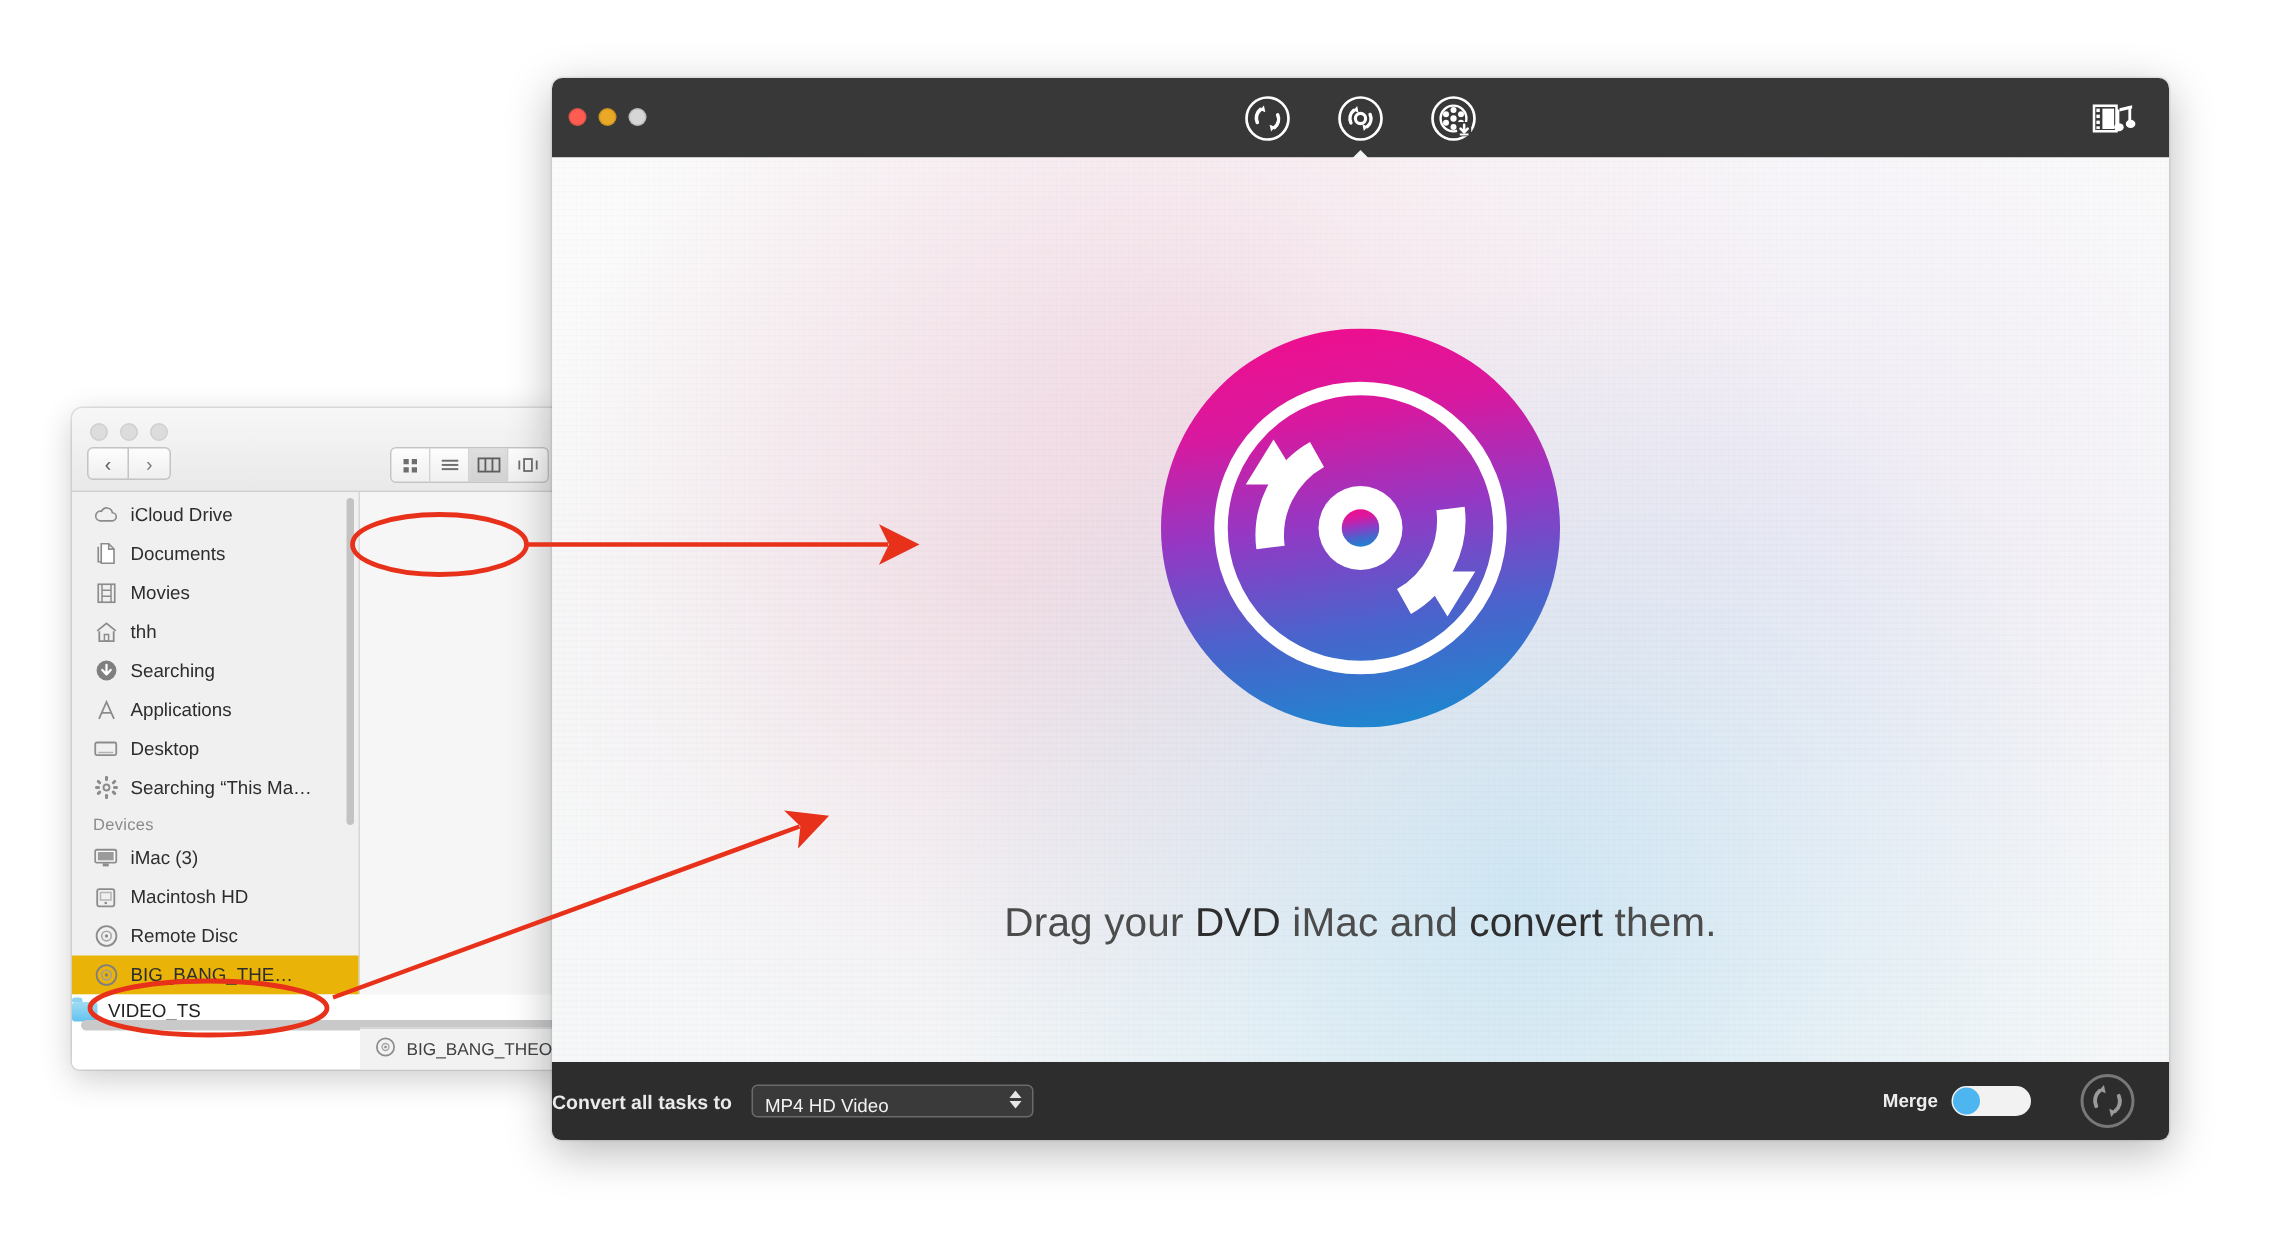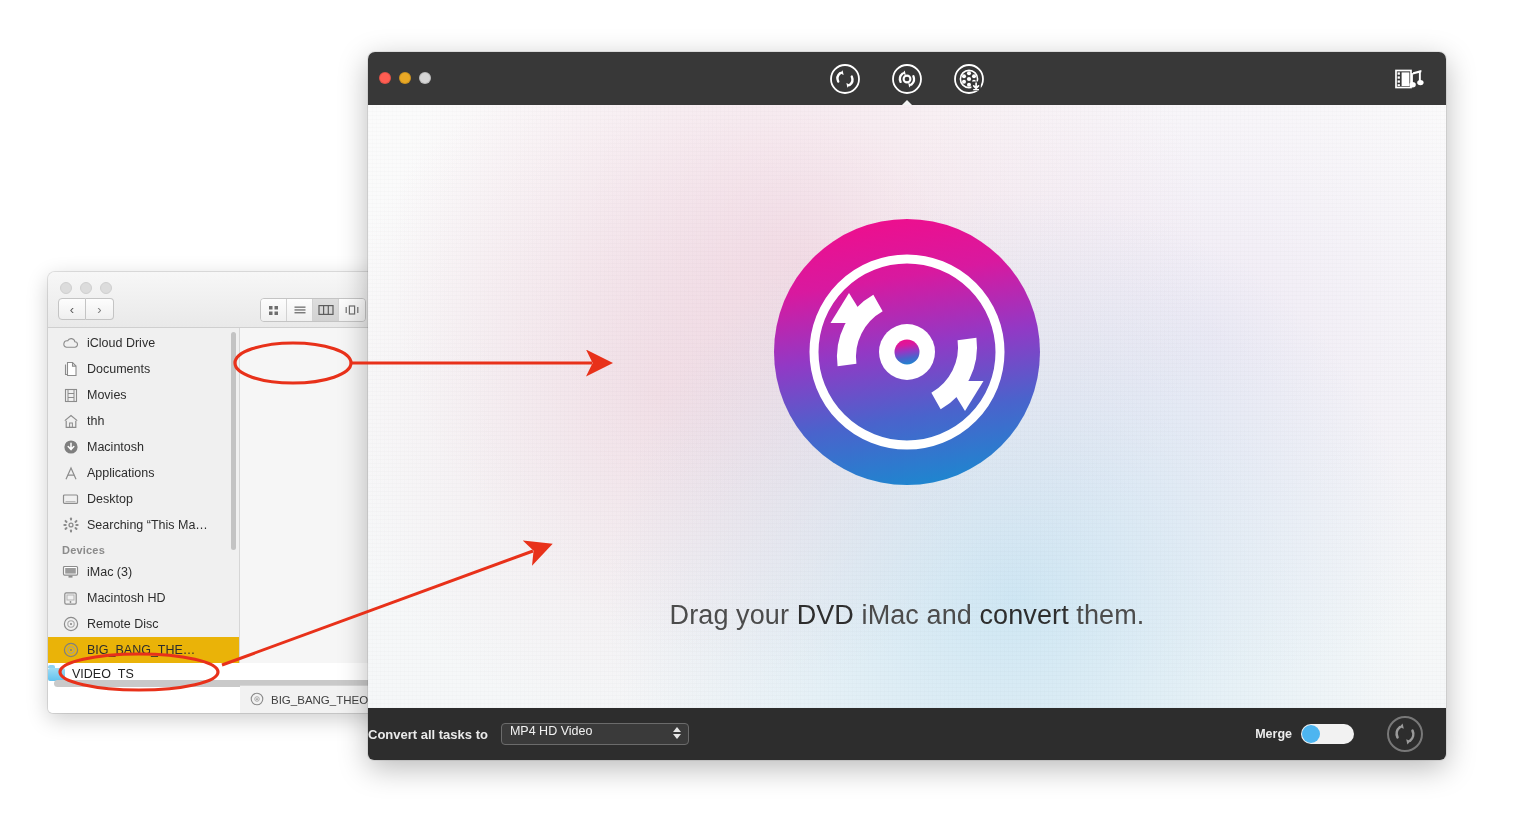--- a/index.html
+++ b/index.html
@@ -44,21 +44,21 @@
   .viewbtn.sel { background:linear-gradient(#dedede,#d2d2d2); }
   .vb-ico { display:block; }
 
   #finder-body { position:absolute; top:56px; left:0; right:0; bottom:0; display:flex;flex-direction:column; }
 
   #sidebar {
     position:relative; width:192px; background:#f0f0f0;
     border-right:1px solid #d6d6d6; padding-top:2px;
     font-size:12.5px; color:#333;
   }
-  .sb-group { font-size:11px; font-weight:bold; color:#8b8b8b; padding:6px 0 3px 14px; letter-spacing:0.2px; }
+  .sb-group { font-size:11px; font-weight:normal; color:#8b8b8b; padding:6px 0 3px 14px; letter-spacing:0.2px; }
   .sb-item { height:26px; display:flex; align-items:center; gap:8px; padding-left:14px; color:#2d2d2d; font-size:12.5px; white-space:nowrap; }
   .sb-item.sel { background:#eab308; }
   .sb-ico { width:17px; height:17px; flex:0 0 17px; display:flex; align-items:center; justify-content:center; }
   #sb-scroll { position:absolute; right:3px; top:4px; width:5px; height:218px; border-radius:3px; background:#c3c3c3; }
   #sb-shared { position:absolute; left:0; bottom:0; width:100%; background:#f0f0f0; padding-bottom:6px; }
 
   #filelist { position:relative; flex:1; background:#ffffff; }
   .file-row { height:22px; display:flex; align-items:center; gap:7px; font-size:12.5px; color:#222; }
   .folder-ico {
     width:17px; height:13px; border-radius:2px 2px 2px 2px; flex:0 0 17px;
@@ -132,21 +132,21 @@
   #drop-text b { font-weight:normal; color:#2e2e2e; }
 
   #app-footer {
     position:absolute; left:0; right:0; bottom:0; height:52px;
     background:#2d2d2d; display:flex; align-items:center;
   }
   #conv-label { color:#eaeaea; font-size:13px; font-weight:bold; }
   #conv-select {
     margin-left:13px; width:188px; height:22px; border-radius:4px;
     background:#3a3a3a; border:1px solid #6b6b6b;
-    display:flex; align-items:flex-start; position:relative;
+    display:flex; align-items:flex-end; position:relative;
     color:#f2f2f2; font-size:12.5px; padding-left:8px;
   }
   .stepper { position:absolute; right:7px; top:3px; display:flex; flex-direction:column; gap:2px; line-height:0; }
   .st-up, .st-dn { width:0;height:0;border-left:4px solid transparent;border-right:4px solid transparent; }
   .st-up { border-bottom:5px solid #e6e6e6; }
   .st-dn { border-top:5px solid #e6e6e6; }
 
   #merge-wrap { position:absolute; right:92px; top:50%; margin-top:-10px; display:flex; align-items:center; gap:9px; }
   #merge-label { color:#ededed; font-size:12.5px; font-weight:bold; }
   #merge-toggle {
@@ -263,21 +263,21 @@
           </span>
           <span>thh</span>
         </div>
         <div class="sb-item">
           <span class="sb-ico">
             <svg width="16" height="16" viewBox="0 0 16 16">
                 <circle cx="8" cy="8" r="6.6" fill="#7f7f7f"></circle>
                 <path d="M8 4.2v6M5.2 7.6 8 10.6l2.8-3" fill="none" stroke="#fff" stroke-width="1.5" stroke-linecap="round" stroke-linejoin="round"></path>
               </svg>
           </span>
-          <span>Macintosh</span>
+          <span>Searching</span>
         </div>
         <div class="sb-item">
           <span class="sb-ico">
             <svg width="16" height="15" viewBox="0 0 16 15">
                 <path d="M3 13.2 8 2l5 11.2" fill="none" stroke="#8c8c8c" stroke-width="1.2"></path>
                 <line x1="4.8" y1="9.2" x2="11.2" y2="9.2" stroke="#8c8c8c" stroke-width="1.2"></line>
               </svg>
           </span>
           <span>Applications</span>
         </div>

